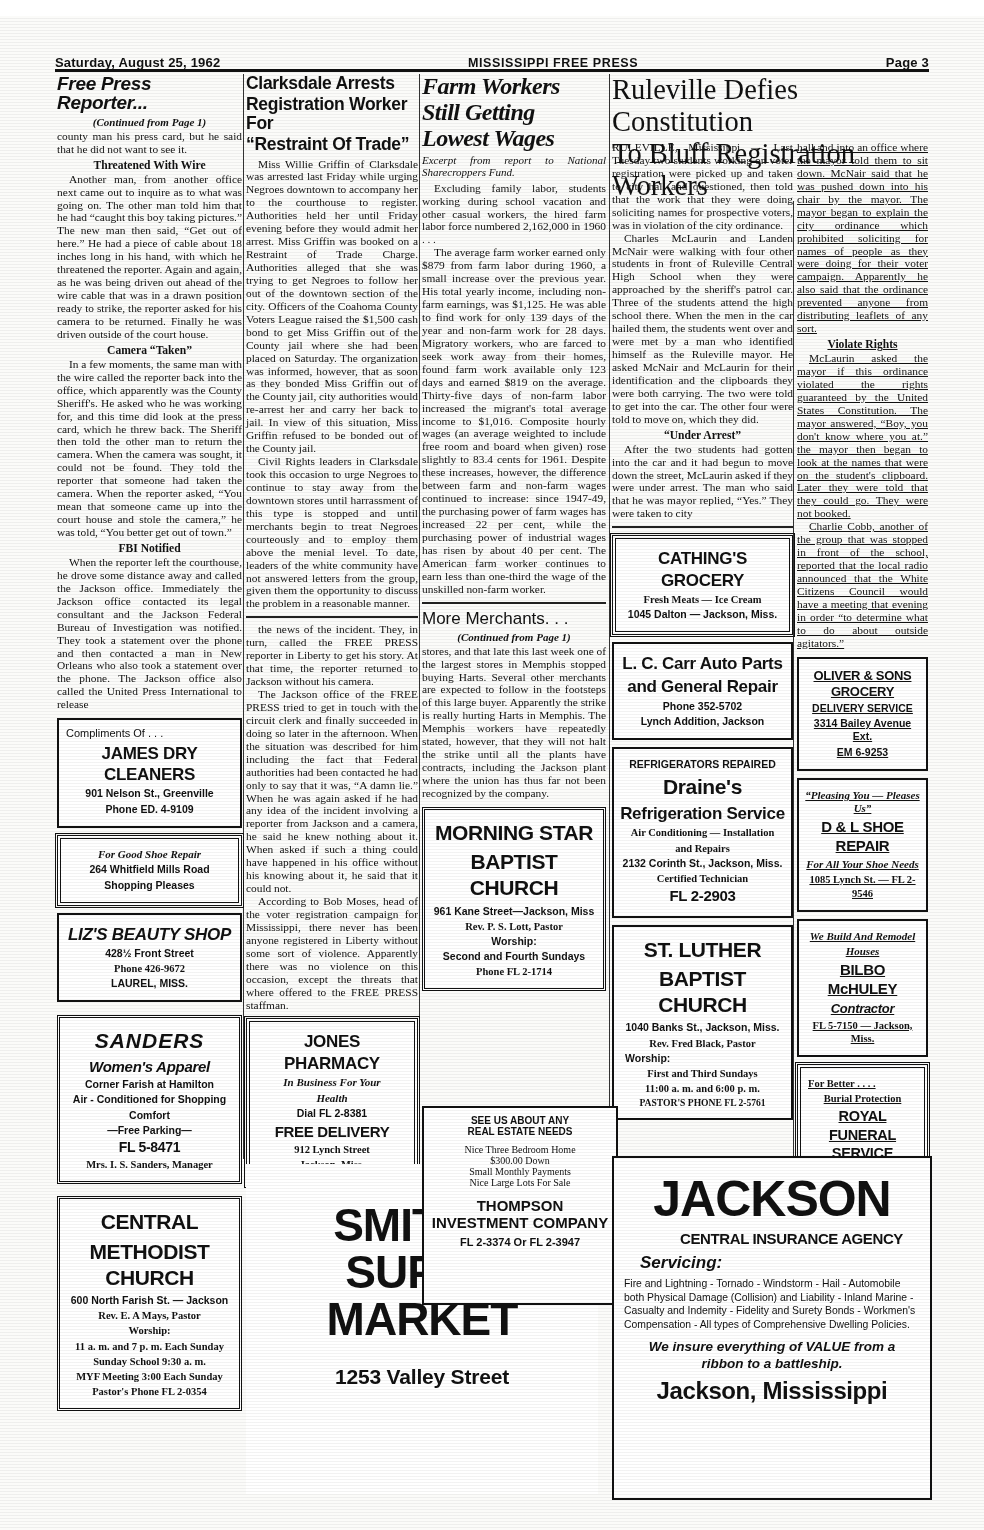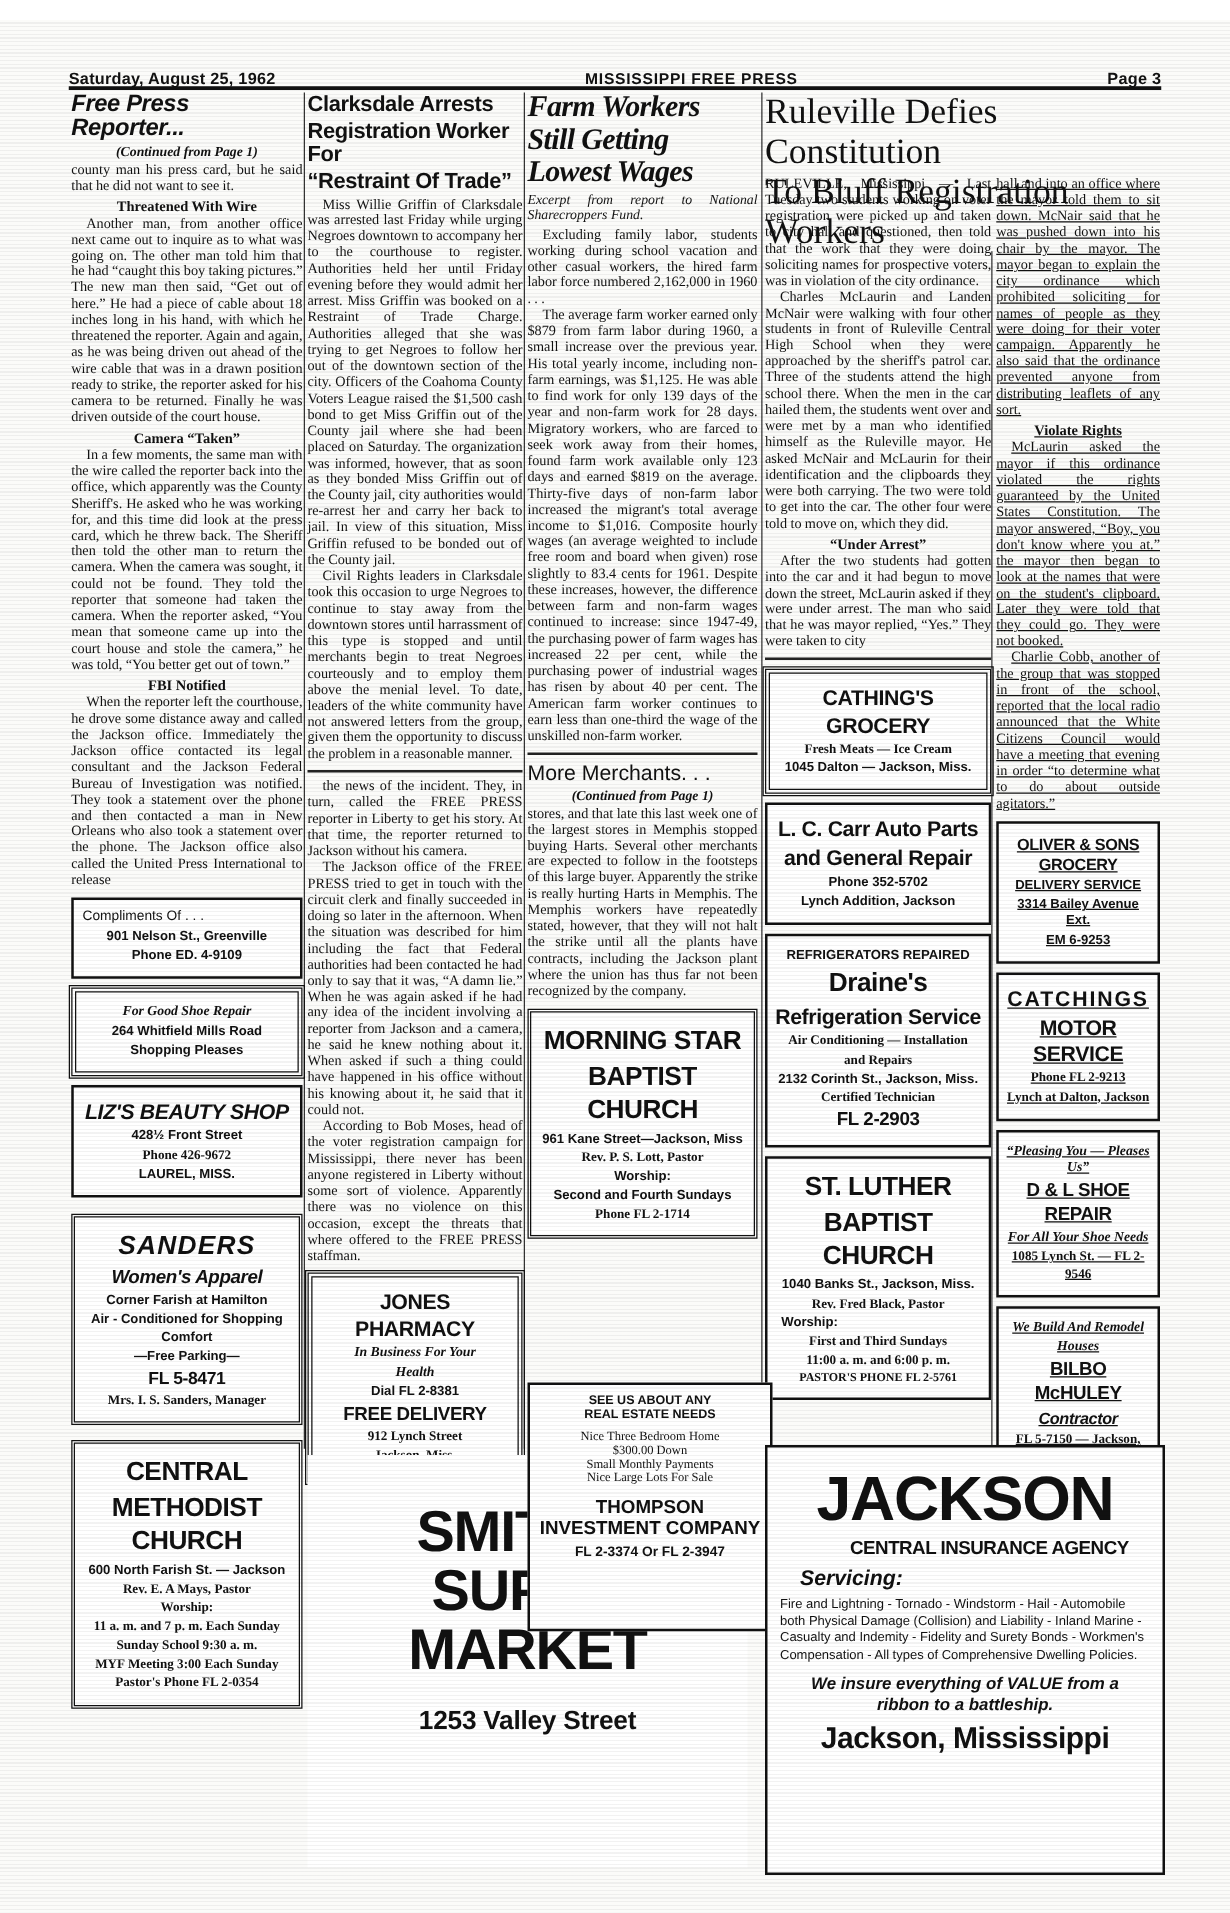--- a/index.html
+++ b/index.html
@@ -145,20 +145,21 @@
     <p class="body ni">county man his press card, but he said that he did not want to see it.</p>
     <div class="subhead">Threatened With Wire</div>
     <p class="body">Another man, from another office next came out to inquire as to what was going on. The other man told him that he had “caught this boy taking pictures.” The new man then said, “Get out of here.” He had a piece of cable about 18 inches long in his hand, with which he threatened the reporter. Again and again, as he was being driven out ahead of the wire cable that was in a drawn position ready to strike, the reporter asked for his camera to be returned. Finally he was driven outside of the court house.</p>
     <div class="subhead">Camera “Taken”</div>
     <p class="body">In a few moments, the same man with the wire called the reporter back into the office, which apparently was the County Sheriff's. He asked who he was working for, and this time did look at the press card, which he threw back. The Sheriff then told the other man to return the camera. When the camera was sought, it could not be found. They told the reporter that someone had taken the camera. When the reporter asked, “You mean that someone came up into the court house and stole the camera,” he was told, “You better get out of town.”</p>
     <div class="subhead">FBI Notified</div>
     <p class="body">When the reporter left the courthouse, he drove some distance away and called the Jackson office. Immediately the Jackson office contacted its legal consultant and the Jackson Federal Bureau of Investigation was notified. They took a statement over the phone and then contacted a man in New Orleans who also took a statement over the phone. The Jackson office also called the United Press International to release</p>
 
     <div class="ad">
       <div class="lead">Compliments Of . . .</div>
+      <div class="nm">JAMES DRY CLEANERS</div>
       <div class="sm">901 Nelson St., Greenville</div>
       <div class="sm">Phone ED. 4-9109</div>
     </div>
 
     <div class="ad zig">
       <div class="it">For Good Shoe Repair</div>
       <div class="sm">264 Whitfield Mills Road</div>
       <div class="sm">Shopping Pleases</div>
     </div>
 
@@ -292,26 +293,20 @@
     <p class="body">McLaurin asked the mayor if this ordinance violated the rights guaranteed by the United States Constitution. The mayor answered, “Boy, you don't know where you at.” the mayor then began to look at the names that were on the student's clipboard. Later they were told that they could go. They were not booked.</p>
     <p class="body">Charlie Cobb, another of the group that was stopped in front of the school, reported that the local radio announced that the White Citizens Council would have a meeting that evening in order “to determine what to do about outside agitators.”</p>
 
     <div class="ad">
       <div class="nm" style="font-size:13px">OLIVER &amp; SONS GROCERY</div>
       <div class="sm">DELIVERY SERVICE</div>
       <div class="sm">3314 Bailey Avenue Ext.</div>
       <div class="sm">EM 6-9253</div>
     </div>
 
-    <div class="ad">
-      <div class="nm" style="letter-spacing:1.5px">CATCHINGS</div>
-      <div class="nm">MOTOR SERVICE</div>
-      <div class="ser">Phone FL 2-9213</div>
-      <div class="ser">Lynch at Dalton, Jackson</div>
-    </div>
 
     <div class="ad">
       <div class="it">“Pleasing You — Pleases Us”</div>
       <div class="nm" style="font-size:15px">D &amp; L SHOE REPAIR</div>
       <div class="it">For All Your Shoe Needs</div>
       <div class="ser">1085 Lynch St. — FL 2-9546</div>
     </div>
 
     <div class="ad">
       <div class="it">We Build And Remodel</div>

